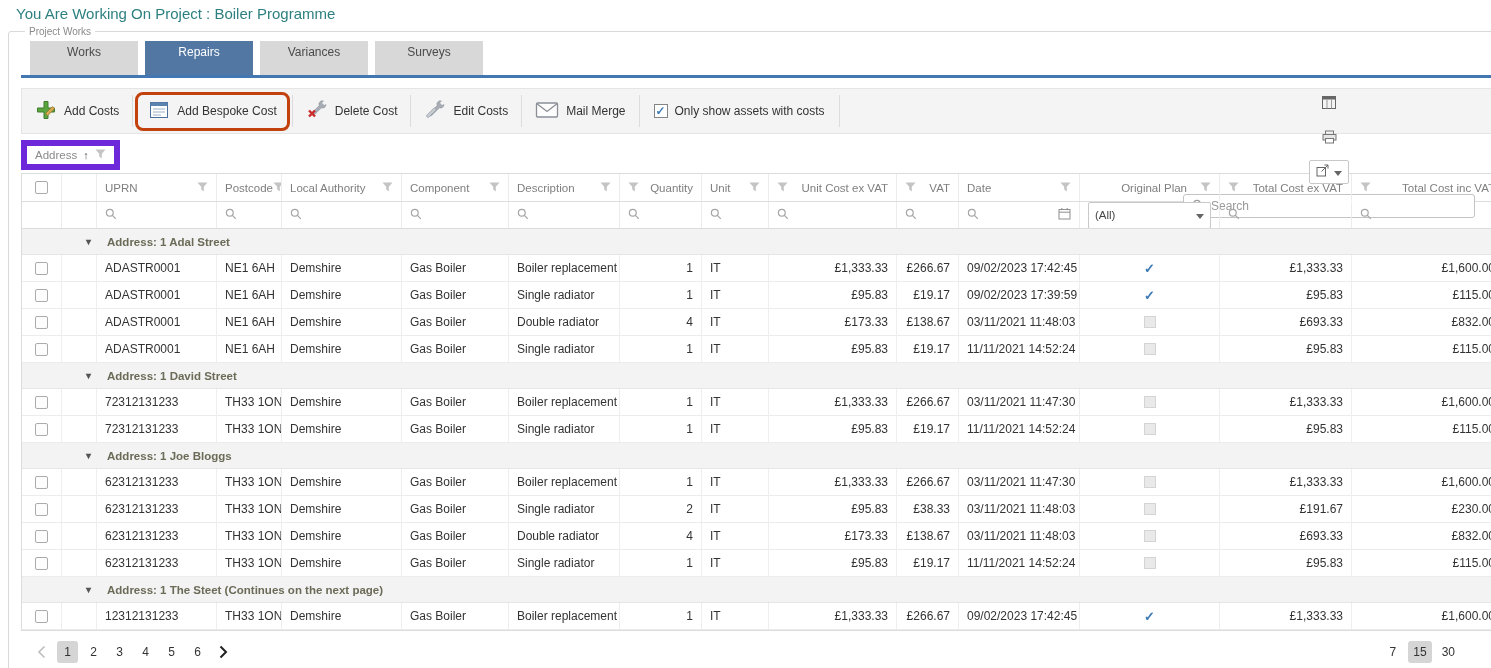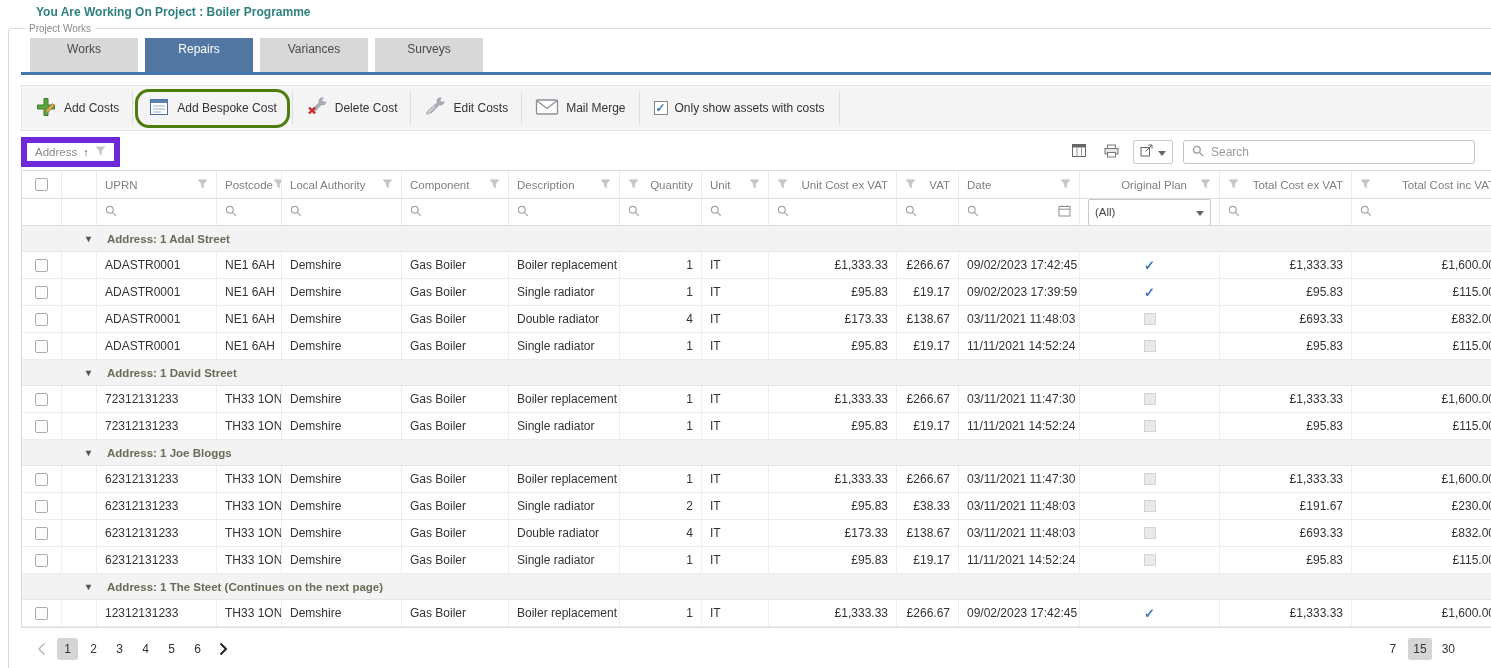--- a/index.html
+++ b/index.html
@@ -1,51 +1,51 @@
 <!DOCTYPE html>
 <html><head>
 <meta charset="utf-8">
 <style>
   * { box-sizing: border-box; margin: 0; padding: 0; }
   html,body { width:1491px; height:668px; overflow:hidden; background:#fff;
     font-family:"Liberation Sans", sans-serif; font-size:12px; color:#333; }
   .page { position:relative; width:1491px; height:668px; overflow:hidden; }
 
-  .banner { padding:5px 0 2px 36px; font-size:12px; font-weight:bold; color:#2e8080; }
+  .banner { padding:5px 0 2px 16px; font-size:15px; font-weight:normal; color:#2e8080; }
 
   fieldset.panel { margin:2px -16px 0 8px; border:1px solid #d9d9d9; border-radius:3px;
     padding:0 0 10px 12px; }
   fieldset.panel legend { font-size:10px; color:#8a8a8a; padding:0 4px; margin-left:4px; }
 
   
   .tabs { display:flex; gap:7px; margin:4px 0 0 9px; }
   .tab { min-width:108px; height:34px; line-height:22px; text-align:center;
     background:#d8d8d8; color:#4a4a4a; font-size:12px; cursor:default; }
   .tab.active { background:#5277a3; color:#fff; }
   .tab-underline { height:3px; background:#4377b1; }
 
   
   .toolbar { display:flex; align-items:center; background:#f4f4f4;
     border:1px solid #e5e5e5; margin-top:10px; height:46px; }
   .tb-btn { display:flex; align-items:center; gap:7px; padding:6px 13px; cursor:default; }
-  .tb-btn.highlighted { border:3px solid #4d7c0f; border-radius:14px; padding:4px 10px; margin:0 2px; }
+  .tb-btn.highlighted { border:3px solid #c2410c; border-radius:8px; padding:4px 10px; margin:0 2px; }
   .tb-label { font-size:12px; color:#333; white-space:nowrap; }
   .tb-sep { width:1px; height:32px; background:#dcdcdc; }
   .tb-check { display:flex; align-items:center; gap:7px; padding:0 14px; }
   .cb-box { width:14px; height:14px; border:1px solid #848484; background:#fff;
     display:flex; align-items:center; justify-content:center; font-size:12px;
     font-weight:bold; color:#3d7ab6; line-height:1; }
 
   
   .topbar { display:flex; align-items:center; justify-content:space-between;
     margin-top:7px; height:28px; padding-right:31px; }
   .chip { display:flex; align-items:center; gap:6px; border:6px solid #6d28d9;
     background:#fff; padding:3px 8px; color:#8a8a8a; font-size:11.5px; }
   .chip .arr { color:#555; font-size:11px; }
-  .topbar-right { display:flex; align-items:center; gap:10px; }
+  .topbar-right { display:flex; align-items:center; gap:10px;flex-direction:column; }
   .icon-btn { height:24px; display:flex; align-items:center; justify-content:center;
     padding:0 4px; cursor:default; }
   .export-btn { border:1px solid #c9c9c9; border-radius:2px; gap:4px; padding:0 6px; background:#fff; }
   .search-box { width:292px; height:24px; border:1px solid #c4c4c4; border-radius:3px;
     display:flex; align-items:center; gap:7px; padding:0 8px; background:#fff; }
   .search-box input { border:none; outline:none; flex:1; font-size:12px;
     font-family:"Liberation Sans", sans-serif; color:#333; background:transparent; }
   .search-box input::placeholder { color:#9a9a9a; }
 
   

